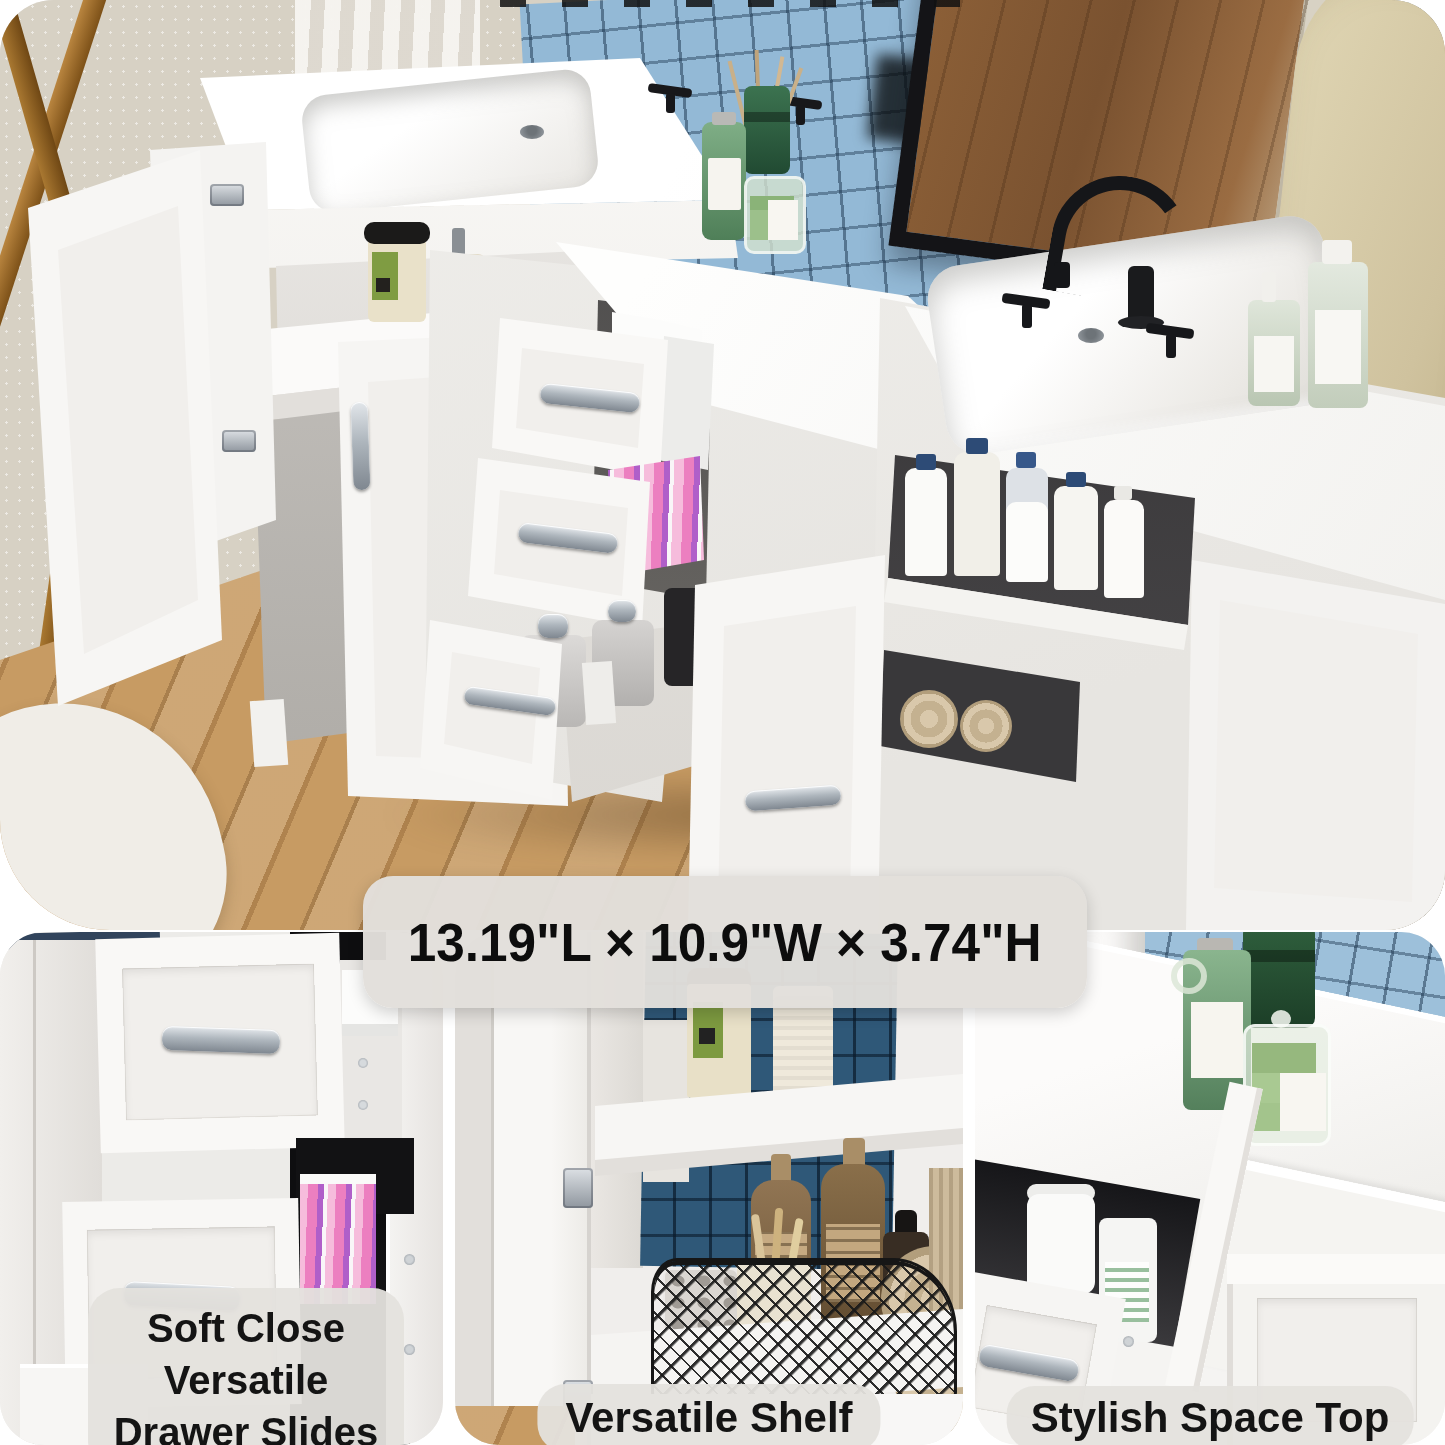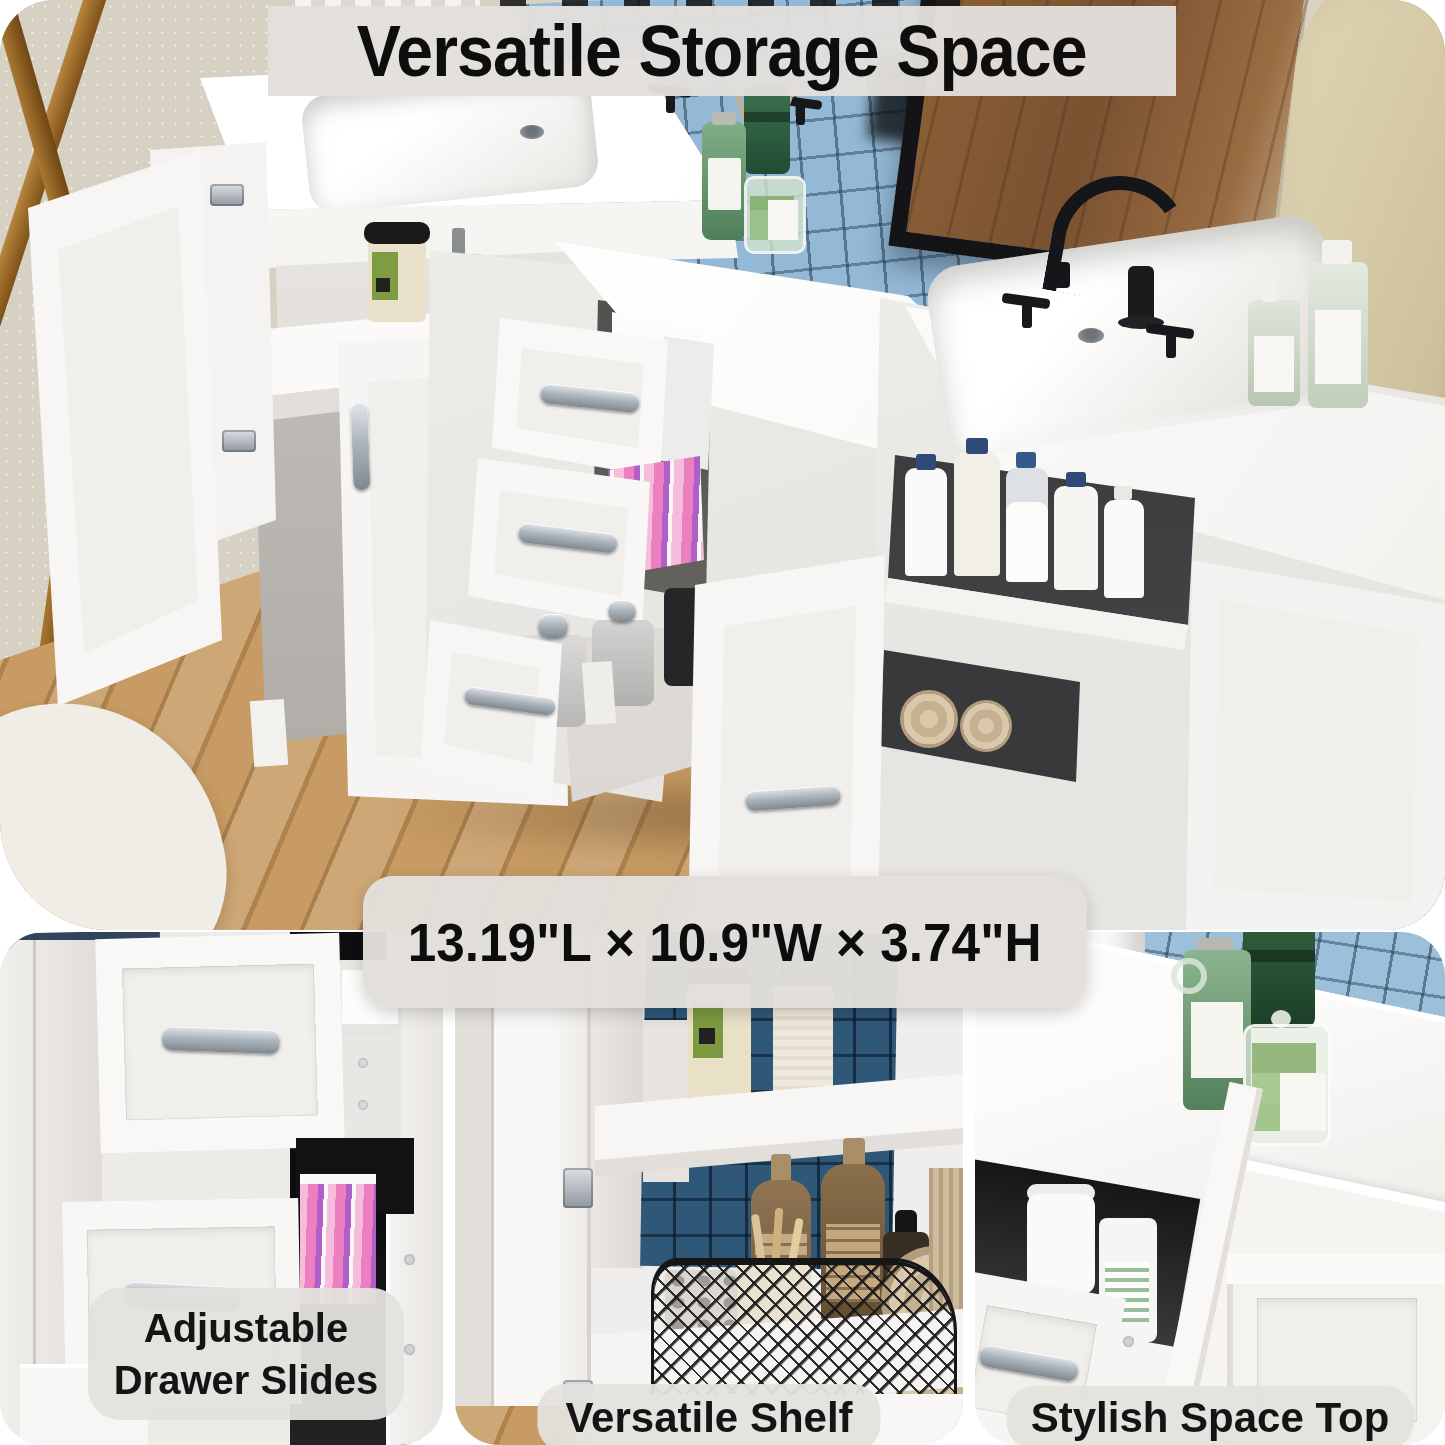--- a/index.html
+++ b/index.html
@@ -238,23 +238,20 @@
     <div class="clip" style="clip-path:polygon(1220px 600px,1418px 634px,1412px 902px,1214px 888px);">
       <div class="clip shaker-in"></div>
     </div>
 
     <div class="s" style="left:252px;top:700px;width:34px;height:66px;background:#f2f1ee;transform:rotate(-4deg);"></div>
     <div class="s" style="left:584px;top:662px;width:30px;height:62px;background:#eeedea;transform:rotate(-4deg);"></div>
 
     <div class="s" style="left:500px;top:0;width:460px;height:7px;opacity:.85;
          background:repeating-linear-gradient(90deg,#111 0 26px,rgba(0,0,0,0) 26px 62px);"></div>
 
-    <div class="s overlay-box headline">
-      <span class="cond">Versatile Storage Space</span>
-    </div>
   </section>
 
   <section class="photo" style="left:0;top:932px;width:443px;height:513px;border-radius:44px;background:#ecebe8;">
     <div class="s" style="left:0;top:0;width:160px;height:16px;background:#31445c;transform:rotate(-1.5deg);"></div>
     <div class="s" style="left:0;top:8px;width:102px;height:505px;background:linear-gradient(90deg,#f1efec,#e0ddd9);"></div>
     <div class="s" style="left:33px;top:8px;width:3px;height:505px;background:#cdc9c4;"></div>
     <div class="s" style="left:290px;top:0;width:120px;height:513px;background:linear-gradient(180deg,#0e0e10 55%,#232325);"></div>
     <div class="s" style="left:386px;top:0;width:57px;height:513px;background:linear-gradient(90deg,#f5f4f2,#e6e3e0);box-shadow:inset 4px 0 0 #ffffff;"></div>
     <div class="s" style="left:404px;top:322px;width:11px;height:11px;border-radius:50%;background:radial-gradient(circle,#cfd3d6 40%,#8b9198);"></div>
     <div class="s" style="left:404px;top:412px;width:11px;height:11px;border-radius:50%;background:radial-gradient(circle,#cfd3d6 40%,#8b9198);"></div>
@@ -274,21 +271,22 @@
     <div class="s" style="left:300px;top:252px;width:76px;height:120px;
          background:repeating-linear-gradient(92deg,#f6bcdc 0 8px,#ec7fc0 8px 18px,#b05fc9 18px 24px,#f9f6f8 24px 28px);"></div>
     <div class="s" style="left:64px;top:268px;width:236px;height:206px;background:#f8f7f5;transform:rotate(-1deg);">
       <div class="s shaker-in" style="left:24px;top:28px;width:188px;height:150px;"></div>
     </div>
     <div class="s silver" style="left:124px;top:352px;width:116px;height:24px;transform:rotate(3deg);"></div>
 
     <div class="s" style="left:20px;top:432px;width:128px;height:81px;background:#f7f6f4;box-shadow:inset 0 4px 0 #ffffff;"></div>
 
     <div class="label-box" style="left:88px;top:356px;width:304px;padding:14px 6px;border-radius:32px;font-size:40px;line-height:1.3;">
-      <span style="display:block;">Adjustable</span>
+      <span style="display:block;">Soft Close</span>
+      <span style="display:block;">Versatile</span>
       <span style="display:block;">Drawer Slides</span>
     </div>
   </section>
 
   <section class="photo" style="left:455px;top:932px;width:508px;height:513px;border-radius:44px;background:#f0eeec;">
     <div class="s" style="left:0;top:0;width:36px;height:513px;background:#e2dfdb;"></div>
     <div class="s" style="left:136px;top:0;width:52px;height:336px;background:linear-gradient(90deg,#eae7e3,#dcd9d4);"></div>
     <div class="s tiles-dark" style="left:188px;top:0;width:252px;height:336px;transform:rotate(1deg);"></div>
     <div class="s" style="left:188px;top:88px;width:46px;height:162px;background:#e7e4df;"></div>
 

